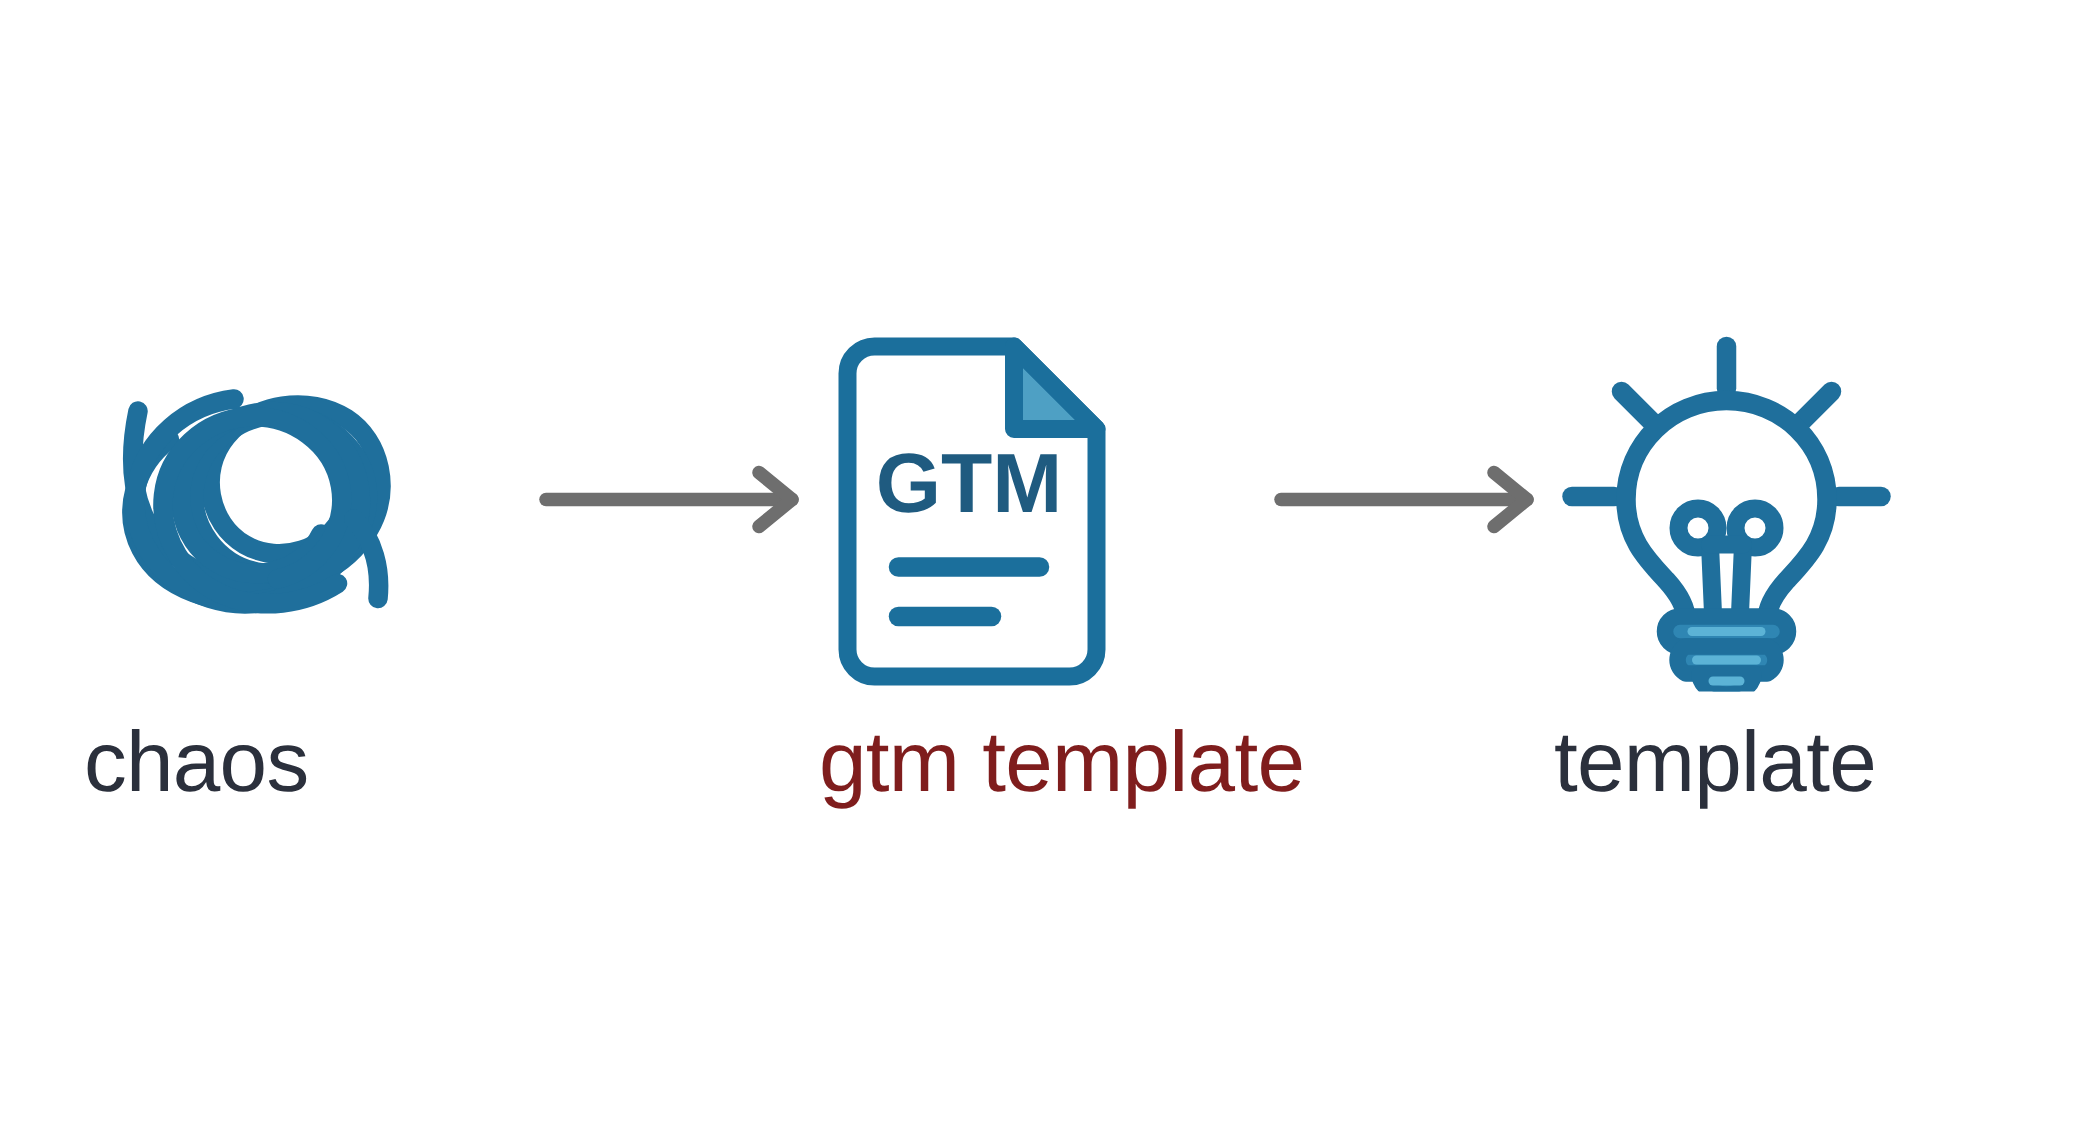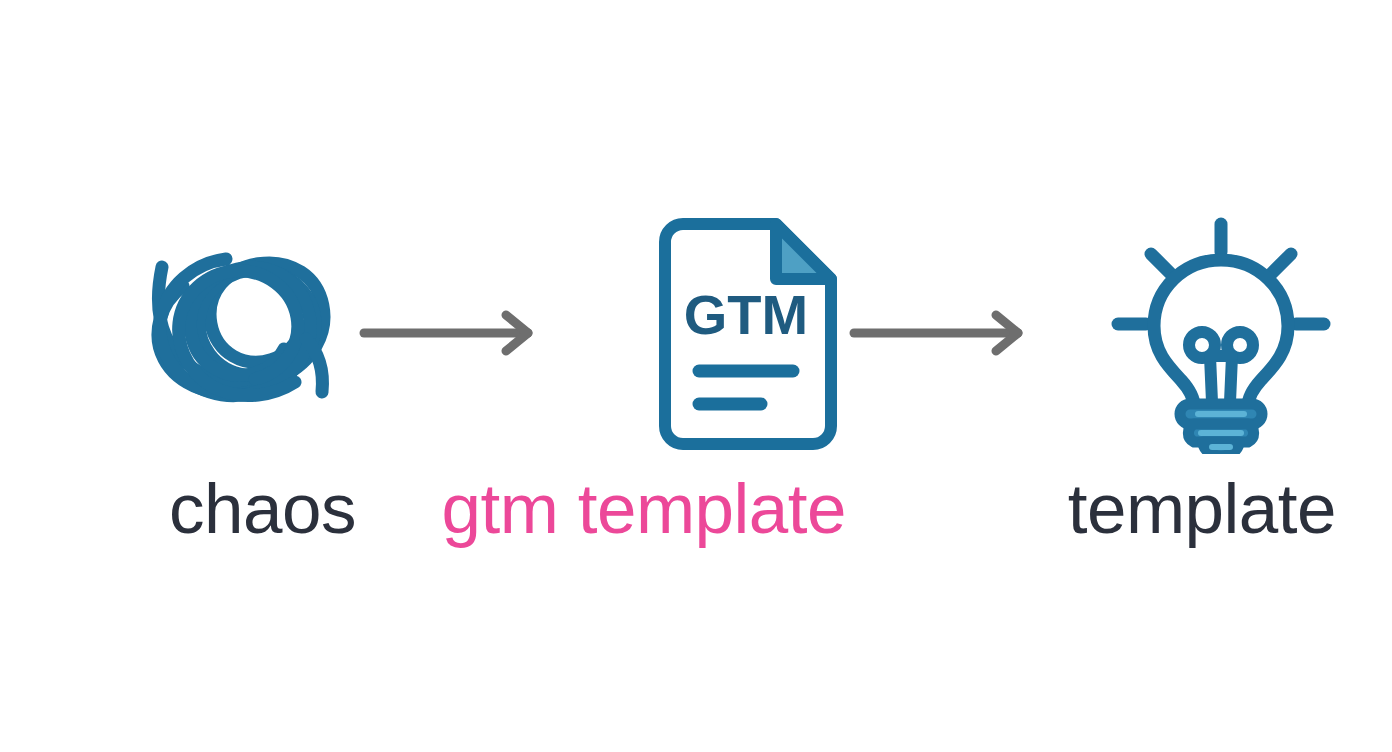--- a/index.html
+++ b/index.html
@@ -27,38 +27,38 @@
     height: 752px;
     display: flex;
     flex-direction: row;
     align-items: center;
     justify-content: center;
   }
   .step {
     width: 300px;
     display: flex;
     flex-direction: column;
-    align-items: flex-end;
+    align-items: flex-start;
     justify-content: flex-start;
   }
   .step-icon {
     height: 250px;
     display: flex;
     align-items: center;
     justify-content: center;
   }
   .step-label {
     margin-top: 14px;
-    font-size: 71px;
+    font-size: 57px;
     line-height: 1;
     letter-spacing: -0.5px;
     white-space: nowrap;
   }
   .label-chaos   { color: #2b303c; }
-  .label-gtm     { color: #ec4899; }
+  .label-gtm     { color: #7f1d1d; }
   .label-clarity { color: #2b303c; }
 
   .connector {
     width: 190px;
     display: flex;
     align-items: center;
     justify-content: center;
     
     margin-top: -86px;
   }

